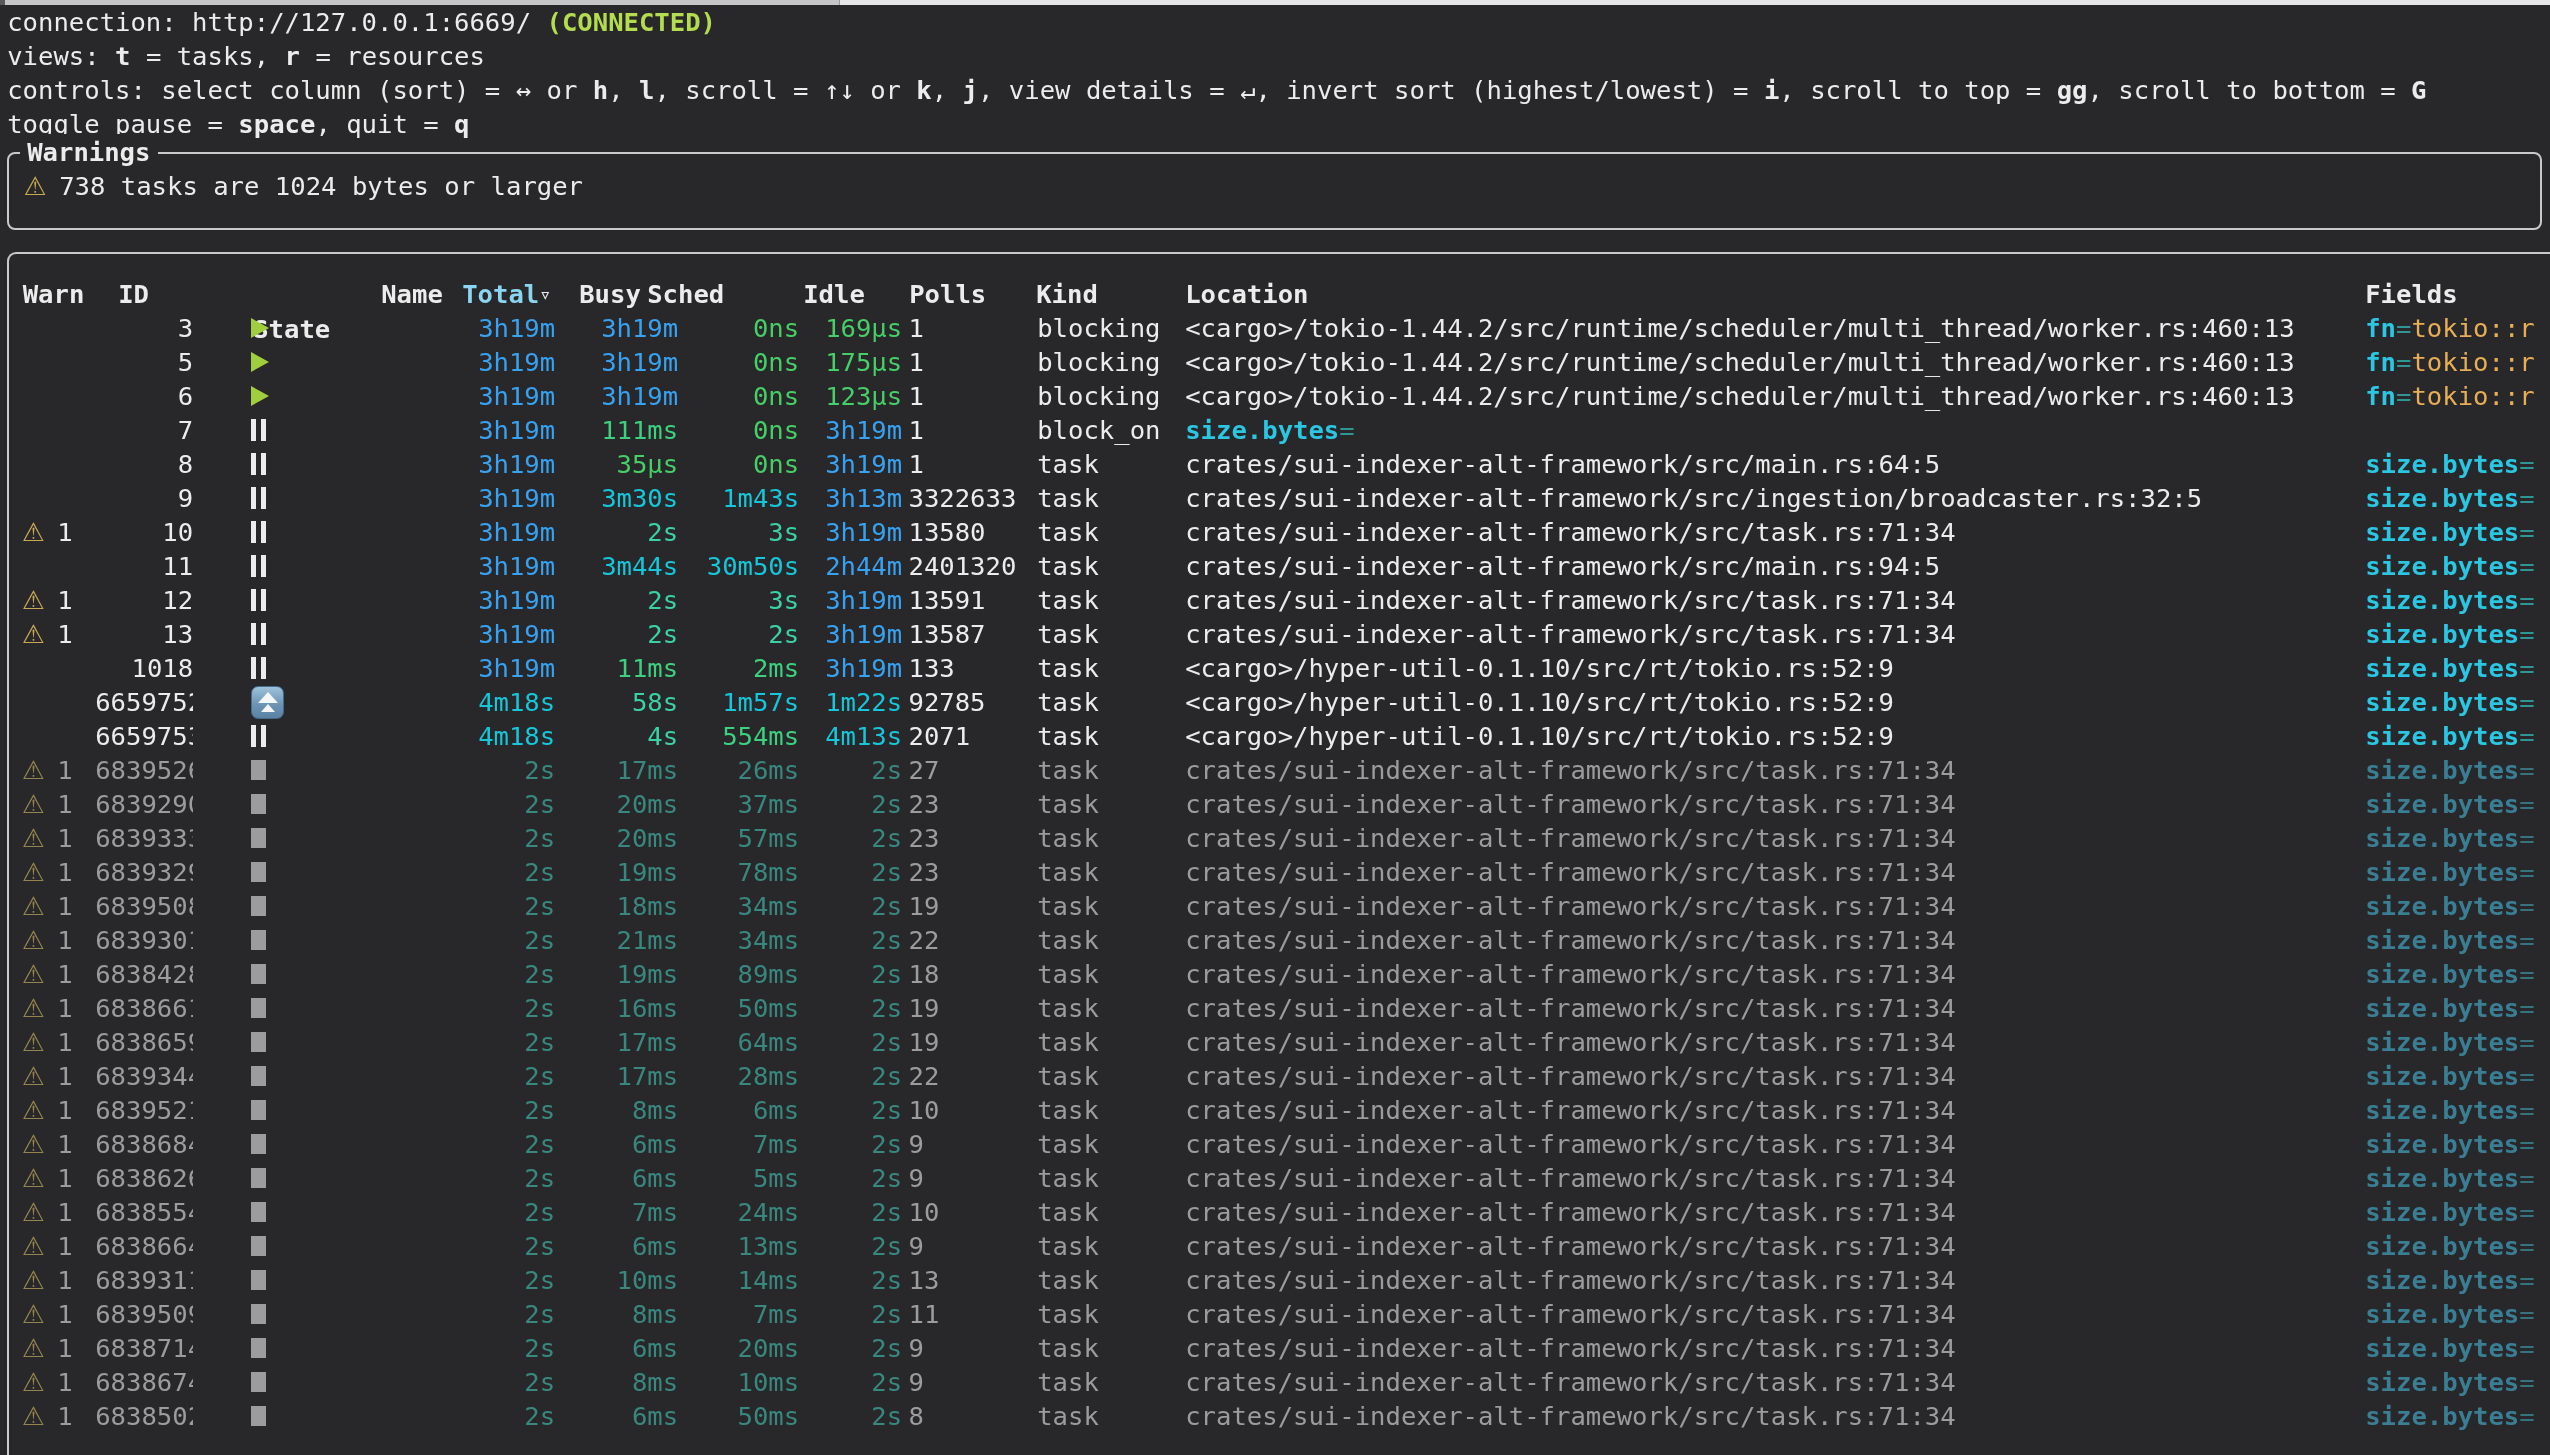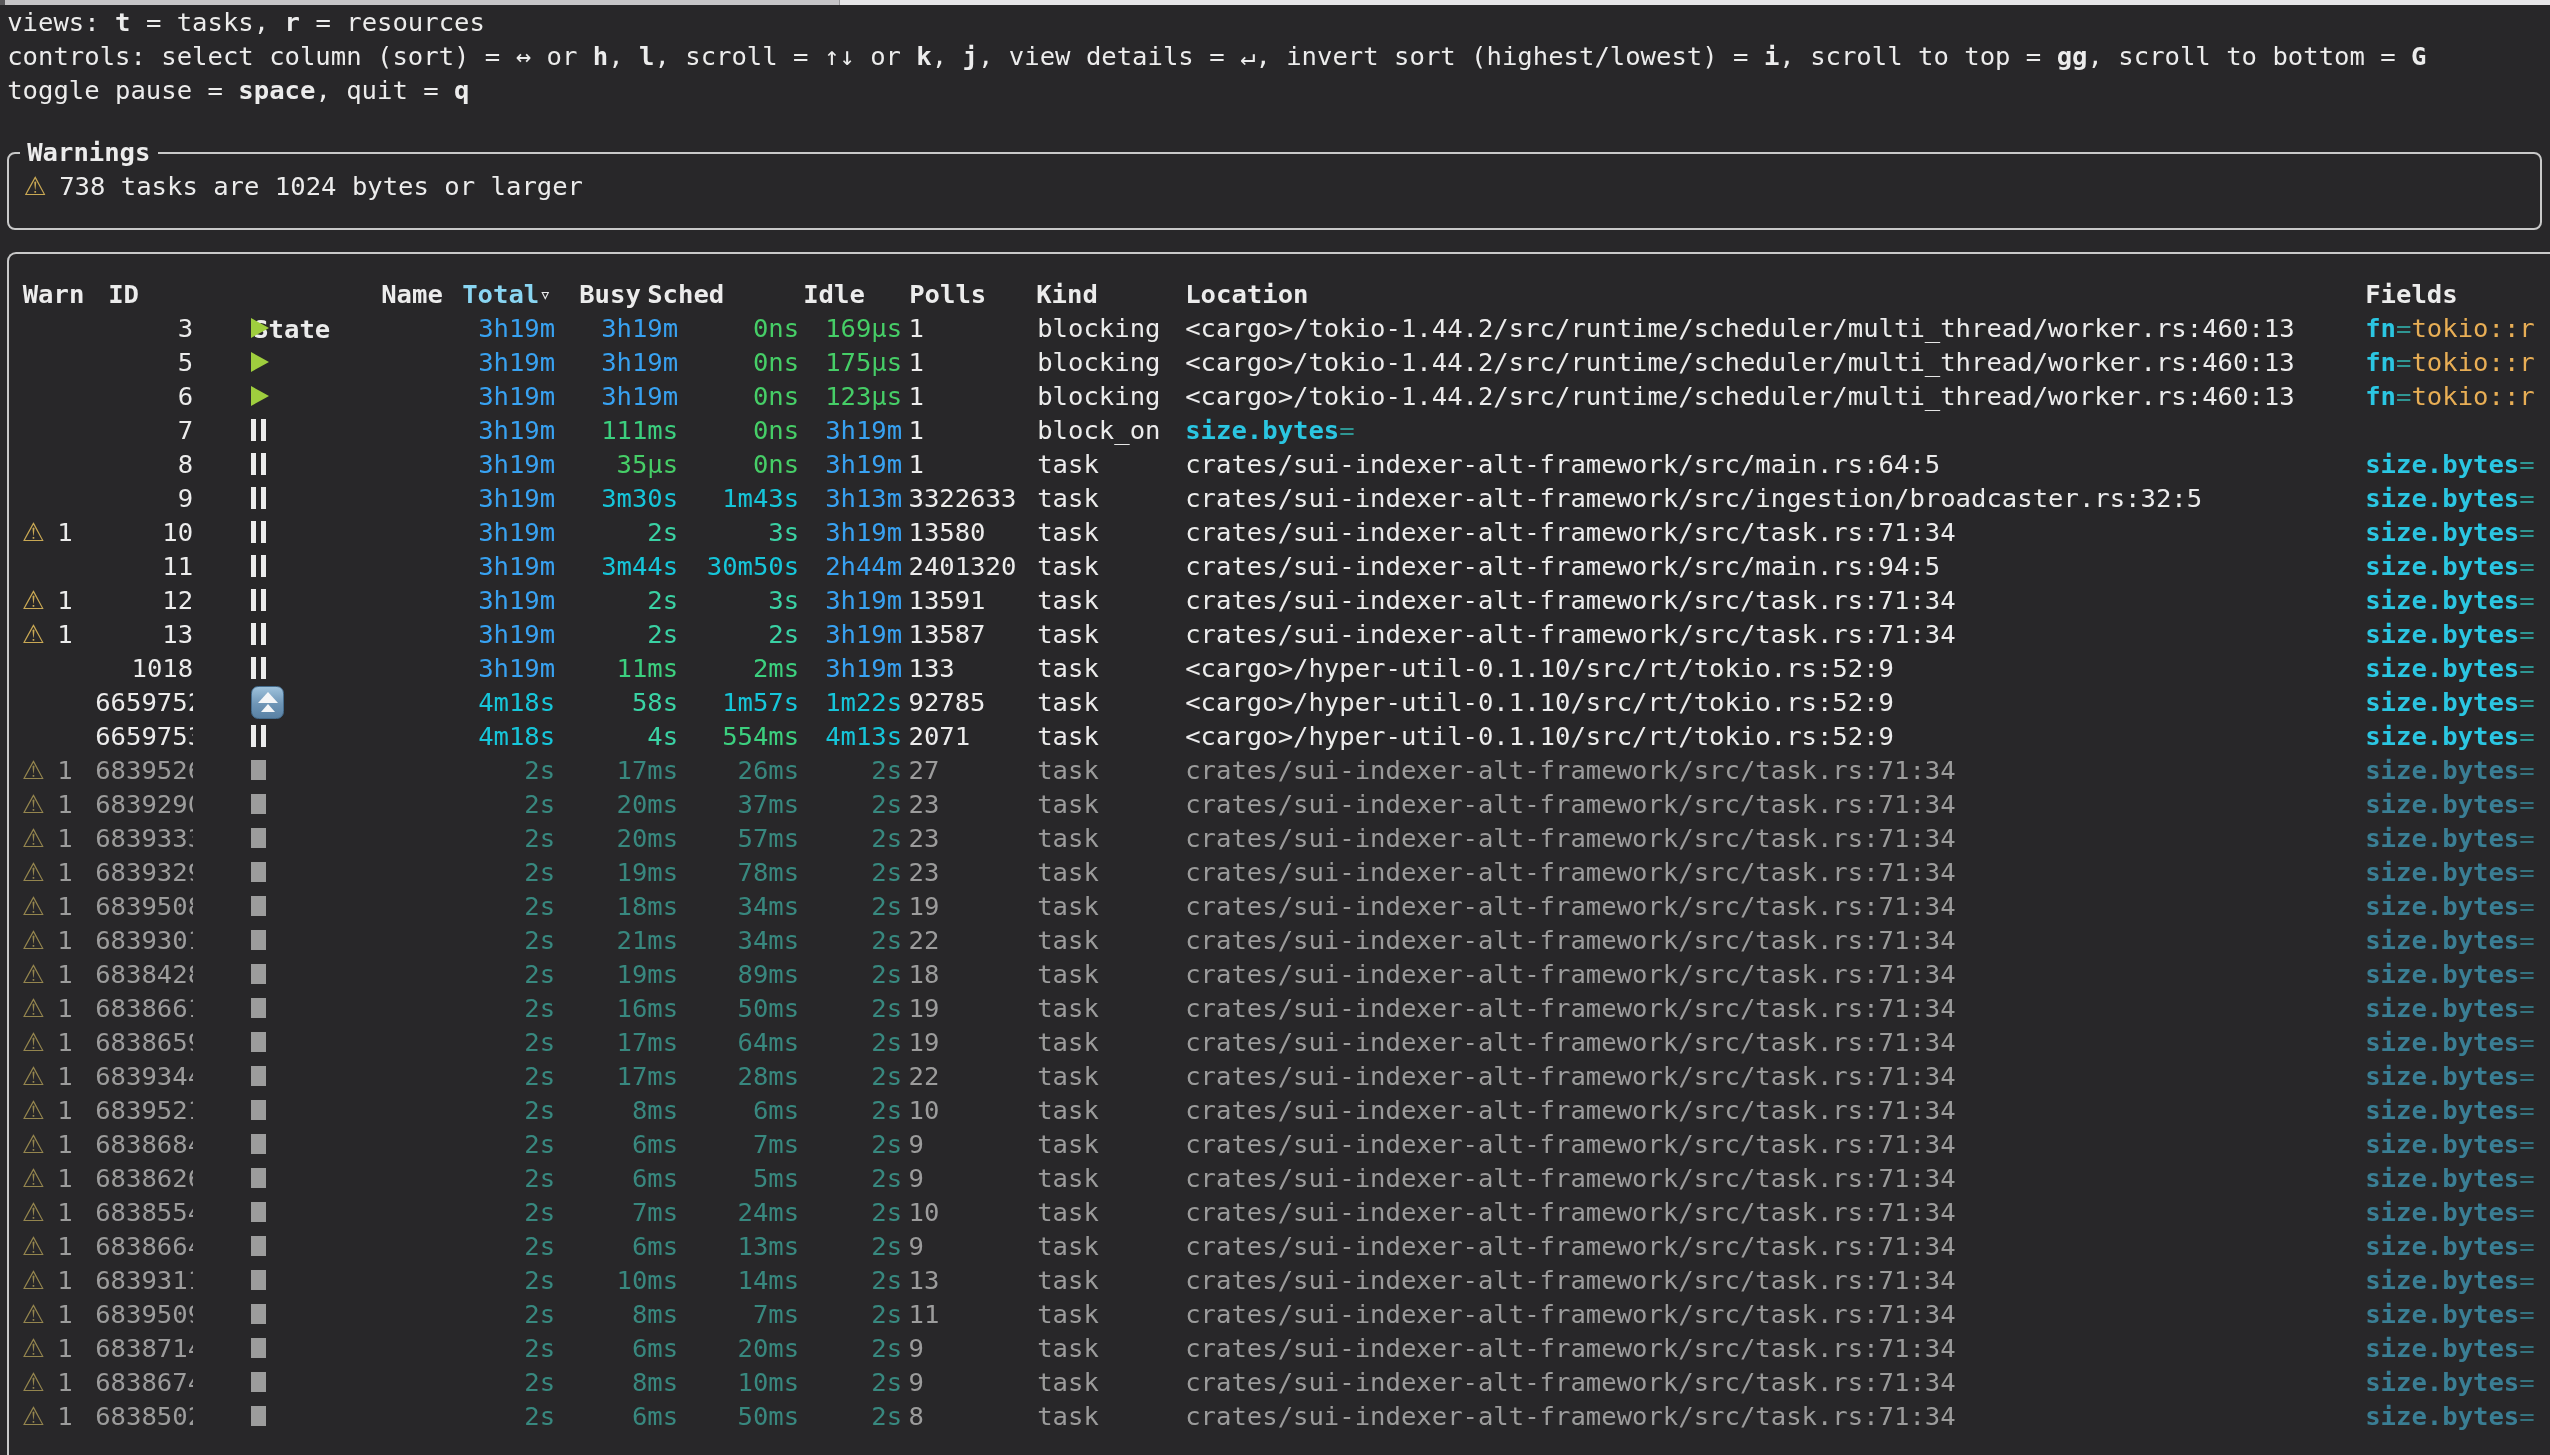--- a/index.html
+++ b/index.html
@@ -84,41 +84,42 @@
 </style>
 </head>
 <body>
 
 <div id="top-strip">
   <div class="seg-left"></div>
   <div class="nub"></div>
 </div>
 
 <div id="hdr">
+    <div class="line"><span>connection: http://127.0.0.1:6669/ </span><span class="lime bold">(CONNECTED)</span></div>
     <div class="line"><span>views: </span><span class="bold">t</span><span> = tasks, </span><span class="bold">r</span><span> = resources</span></div>
     <div class="line"><span>controls: select column (sort) = ↔ or </span><span class="bold">h</span><span>, </span><span class="bold">l</span><span>, scroll = ↑↓ or </span><span class="bold">k</span><span>, </span><span class="bold">j</span><span>, view details = ↵, invert sort (highest/lowest) = </span><span class="bold">i</span><span>, scroll to top = </span><span class="bold">gg</span><span>, scroll to bottom = </span><span class="bold">G</span></div>
     <div class="line"><span>toggle pause = </span><span class="bold">space</span><span>, quit = </span><span class="bold">q</span></div>
   </div>
 
 <div id="warnings-box" class="box">
   <div class="box-title bold">
     <span>Warnings</span>
   </div>
   <div id="warning-items">
     <div class="warning-line">
       <span class="icon-warn">⚠︎</span>
       <span>738 tasks are 1024 bytes or larger</span>
     </div>
   </div>
 </div>
 
 <div id="tasks-box" class="box">
   <div id="col-headers">
       <span class="col" style="left: 13.5px;">Warn</span>
-      <span class="col" style="left: 99px;">ID</span>
+      <span class="col" style="left: 109px;">ID</span>
       <span class="col" style="left: 244px; margin-top: 35px;">State</span>
       <span class="col" style="left: 372px;">Name</span>
       <span class="col sel" style="left: 453px;">Total<span class="sort">▿</span></span>
       <span class="col" style="left: 570px;">Busy</span>
       <span class="col" style="left: 638px;">Sched</span>
       <span class="col" style="left: 794px;">Idle</span>
       <span class="col" style="left: 900px;">Polls</span>
       <span class="col" style="left: 1027px;">Kind</span>
       <span class="col" style="left: 1176px;">Location</span>
       <span class="col" style="left: 2356px;">Fields</span>

